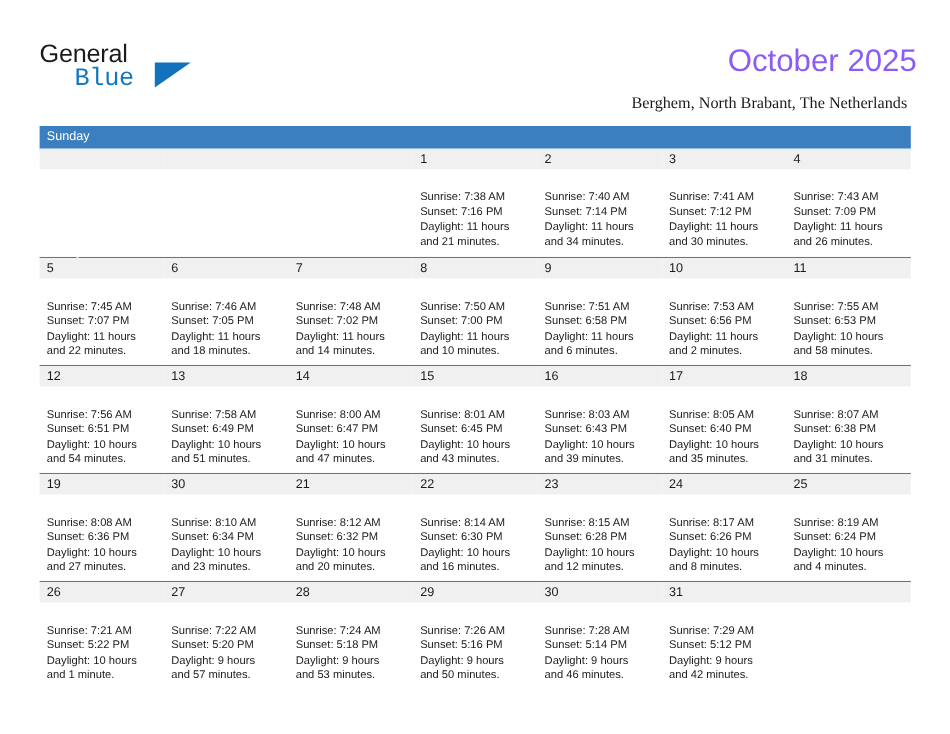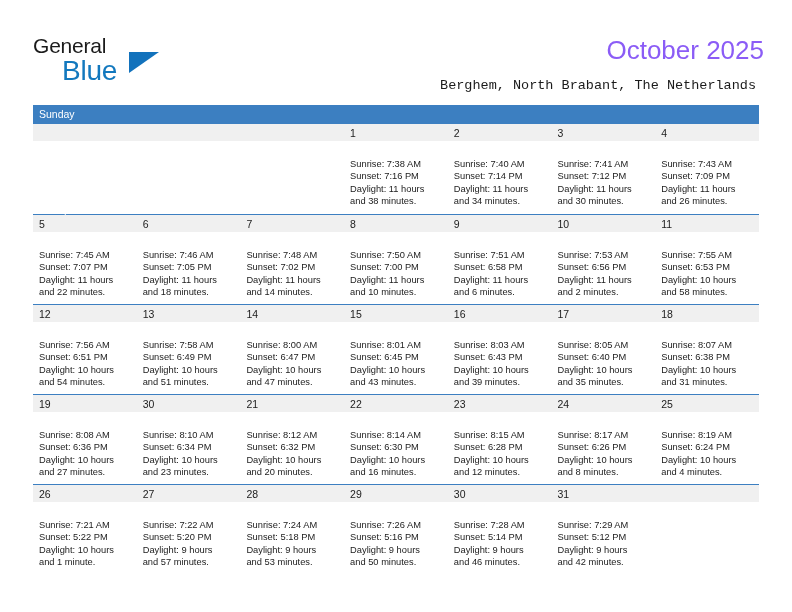--- a/index.html
+++ b/index.html
@@ -44,24 +44,24 @@
     top: 0;
     font-size: 21px;
     letter-spacing: -0.2px;
     color: #1b1b1b;
     font-family: "Liberation Sans", sans-serif;
   }
   .logo-blue {
     position: absolute;
     left: 29px;
     top: 21px;
-    font-size: 28px;
+    font-size: 21px;
     letter-spacing: -0.2px;
     color: #1278be;
-    font-family: Liberation Sans, sans-serif;
+    font-family: Liberation Mono, monospace;
   }
   .logo-tri {
     position: absolute;
     left: 96px;
     top: 18px;
     width: 0;
     height: 0;
     border-left: 30px solid #1272bc;
     border-bottom: 21px solid transparent;
   }
@@ -77,21 +77,21 @@
     font-family: "Liberation Sans", sans-serif;
   }
   .subtitle {
     position: absolute;
     right: 36px;
     top: 78px;
     font-size: 13.5px;
     color: #1b1b1b;
     text-align: left;
     white-space: nowrap;
-    font-family: Liberation Mono, monospace;
+    font-family: Liberation Serif, serif;
   }
 
   
   .calendar {
     position: absolute;
     left: 33px;
     top: 105px;
     width: 726px;
   }
 
@@ -189,21 +189,21 @@
           </div>
           <div class="cell empty">
             <div class="daynum-band"></div>
           </div>
           <div class="cell">
             <div class="daynum-band">1</div>
             <div class="info">
               <div>Sunrise: 7:38 AM</div>
               <div>Sunset: 7:16 PM</div>
               <div>Daylight: 11 hours</div>
-              <div>and 38 minutes.</div>
+              <div>and 21 minutes.</div>
             </div>
           </div>
           <div class="cell">
             <div class="daynum-band">2</div>
             <div class="info">
               <div>Sunrise: 7:40 AM</div>
               <div>Sunset: 7:14 PM</div>
               <div>Daylight: 11 hours</div>
               <div>and 34 minutes.</div>
             </div>

